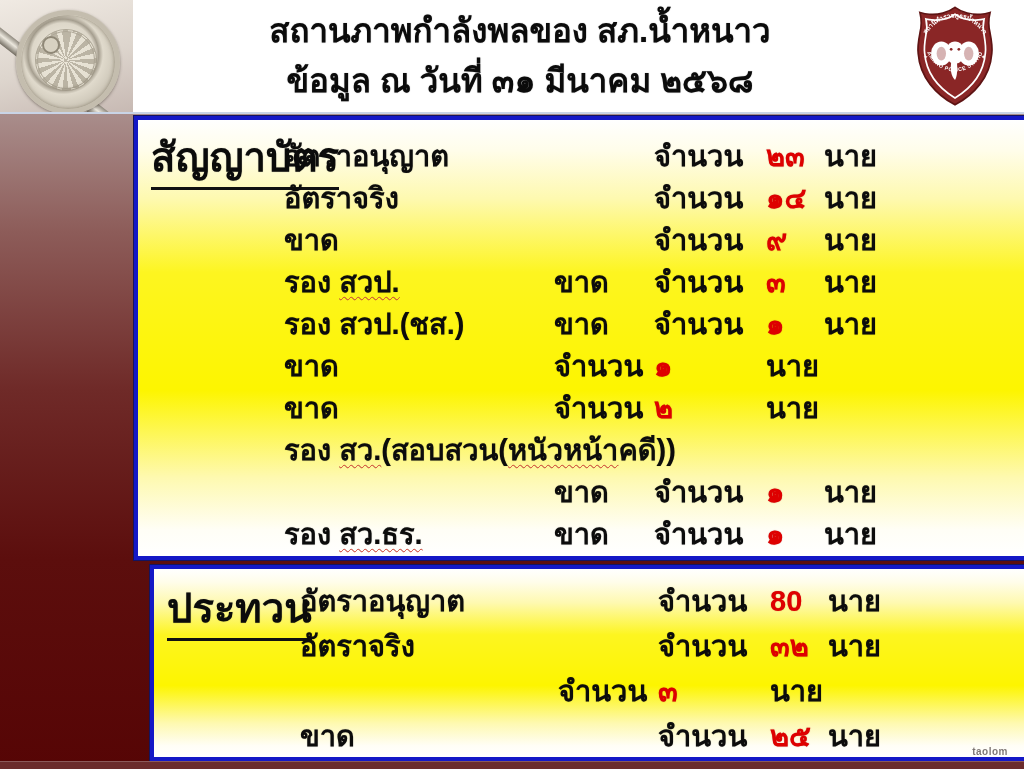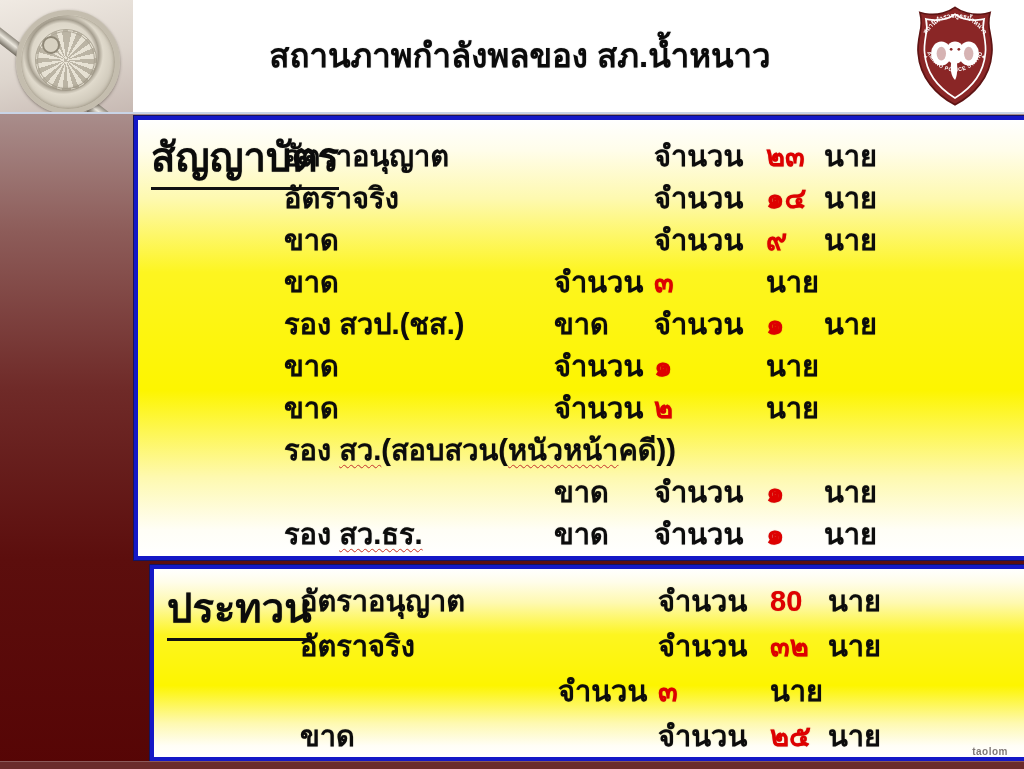--- a/index.html
+++ b/index.html
@@ -100,20 +100,21 @@
   <div class="ornament">
     <div class="rod"></div>
     <div class="disc">
       <div class="disc-pattern"></div>
       <div class="disc-core"></div>
     </div>
   </div>
 
   <div class="titles">
     <div class="title-line">สถานภาพกำลังพลของ สภ.น้ำหนาว</div>
+    <div class="title-line">ข้อมูล ณ วันที่ ๓๑ มีนาคม ๒๕๖๘</div>
   </div>
 
   <div class="badge">
     <svg viewBox="0 0 120 124" width="118" height="106">
       <path d="M60 4 C52 10 40 13 30 12 C26 12 22 11 19 10 C21 18 21 26 19 34 C17 44 16 50 17 58 C19 86 38 106 60 118 C82 106 101 86 103 58 C104 50 103 44 101 34 C99 26 99 18 101 10 C98 11 94 12 90 12 C80 13 68 10 60 4 Z" fill="#8a2626" stroke="#5e1414" stroke-width="2"></path>
       <path d="M60 12 C53 17 43 19.5 33 18.5 C30 18.5 28 18 26 17.5 C27.5 24 27.5 29 26 36 C24.5 45 23.5 50.5 24.5 57.5 C26.5 82 42 99 60 110 C78 99 93.5 82 95.5 57.5 C96.5 50.5 95.5 45 94 36 C92.5 29 92.5 24 94 17.5 C92 18 90 18.5 87 18.5 C77 19.5 67 17 60 12 Z" fill="none" stroke="#ffffff" stroke-width="2"></path>
       <defs>
         <path id="arcTop" d="M24 66 A 38 38 0 1 1 96 66" fill="none"></path>
         <path id="arcBot" d="M28 58 A 35 35 0 0 0 92 58" fill="none"></path>
       </defs>
@@ -163,20 +164,21 @@
         <div class="cell ">นาย</div>
       </div>
       <div class="row">
         <div class="cell ">ขาด</div>
         <div class="cell "></div>
         <div class="cell ">จำนวน</div>
         <div class="cell value">๙</div>
         <div class="cell ">นาย</div>
       </div>
       <div class="row">
+        <div class="cell ">รอง <span class="sq">สวป.</span></div>
         <div class="cell ">ขาด</div>
         <div class="cell ">จำนวน</div>
         <div class="cell value">๓</div>
         <div class="cell ">นาย</div>
       </div>
       <div class="row">
         <div class="cell ">รอง สวป.(ชส.)</div>
         <div class="cell ">ขาด</div>
         <div class="cell ">จำนวน</div>
         <div class="cell value">๑</div>

